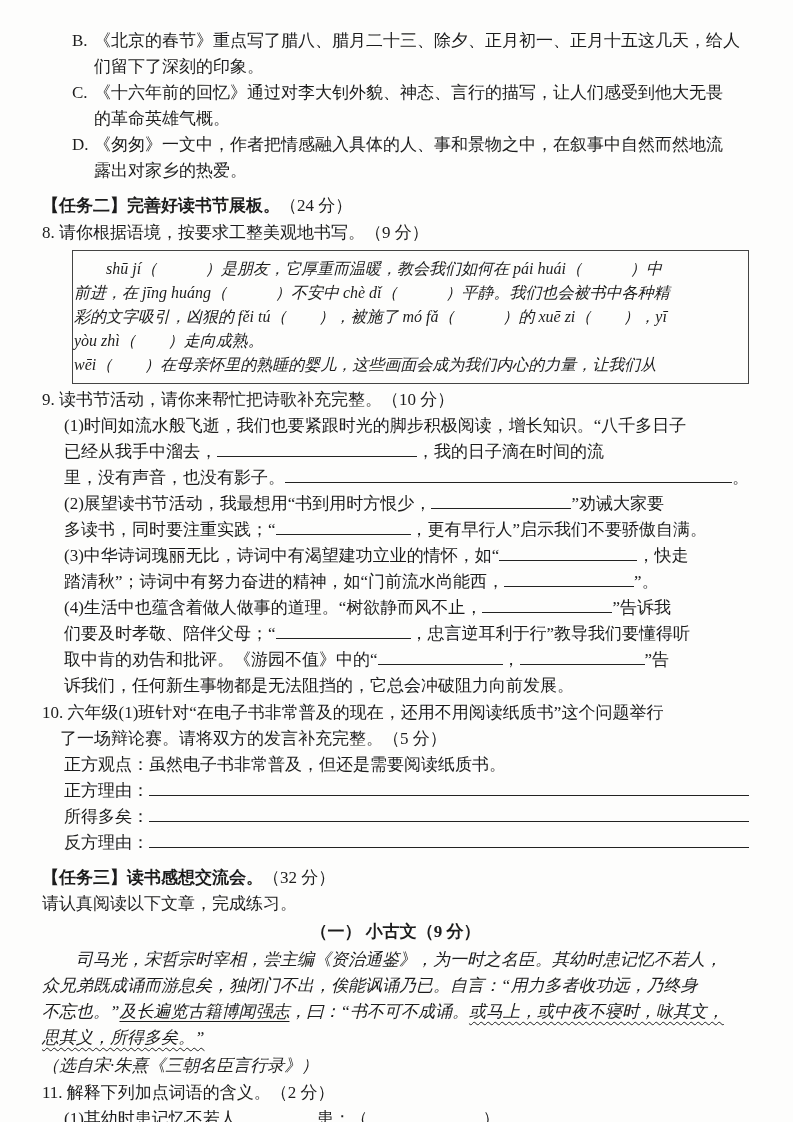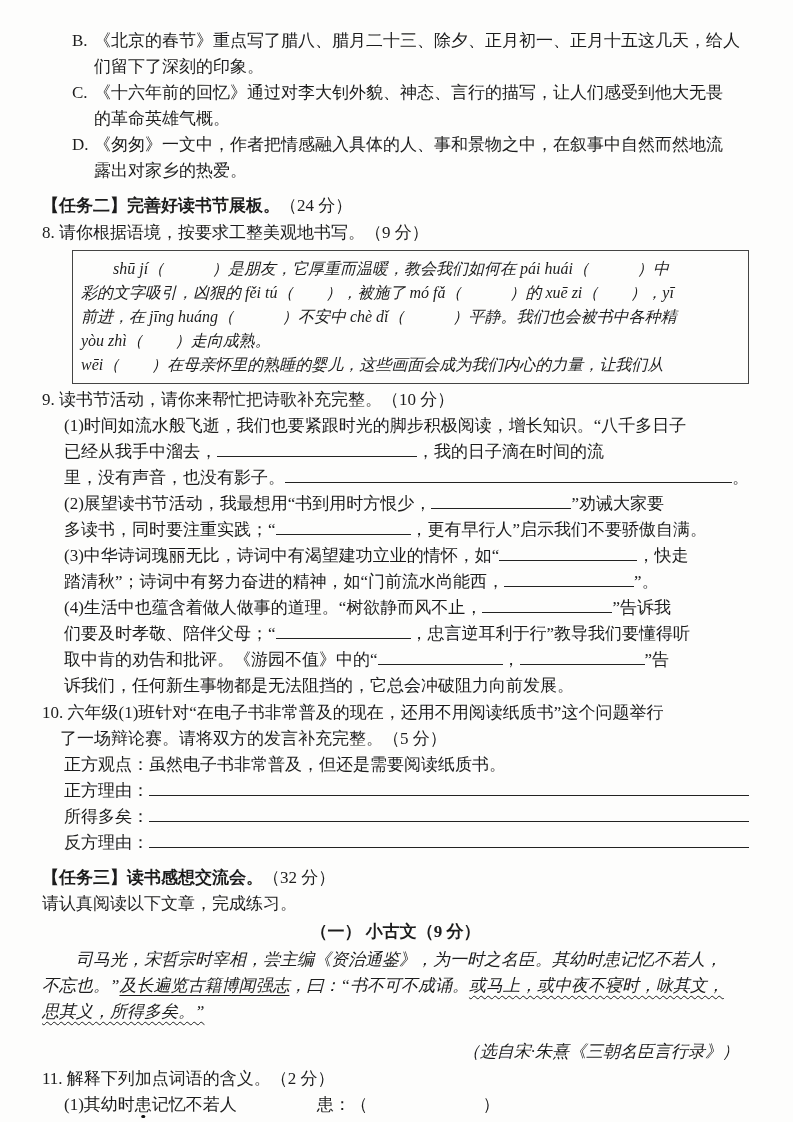--- a/index.html
+++ b/index.html
@@ -24,42 +24,42 @@
   .option .cont { padding-left:22px; }
   .heading { margin-top:9px; }
   .stem { margin-top:1px; }
   .item-block { margin-left:22px; }
   .cont2 { margin-left:18px; }
   .tline { white-space:nowrap; }
   .flexline { display:flex; align-items:baseline; white-space:nowrap; }
   .pinyin-box {
     margin:4px 0 3px 30px;
     border:1.5px solid #444;
-    padding:6px 8px 6px 8px;
+    padding:6px 8px 6px 1px;
     line-height:24px;
     font-size:16px;
     white-space:nowrap;
   }
   .blank {
     display:inline-block;
     height:1em;
     border-bottom:1.2px solid #222;
   }
   .blank.fill { flex:1 1 auto; }
   .gap { display:inline-block; height:1px; }
   .u-solid { text-decoration:underline; text-decoration-thickness:1.2px; text-underline-offset:4px; }
   .u-wavy { text-decoration:underline; text-decoration-style:wavy; text-decoration-thickness:1px; text-underline-offset:4px; }
   .em-dot { position:relative; }
   .em-dot::after {
     content:""; position:absolute; left:50%; bottom:-4px;
     width:3.5px; height:3.5px; border-radius:50%; background:#111;
     transform:translateX(-50%);
   }
   .passage { margin-top:2px; }
-  .source { text-align:right; padding-right:10px; margin-top:14px; }
+  .source { padding-right:10px; margin-top:2px; }
   .section-title { margin-top:2px; }
   .debate-row .row-label { flex:0 0 auto; }
 </style>
 </head>
 <body>
 
 <div class="page">
 
   <section class="options">
     <div class="option">
@@ -77,22 +77,22 @@
   </section>
 
   <div class="heading">
     <span class="bold">【任务二】完善好读书节展板。</span><span>（24 分）</span>
   </div>
 
   <section>
     <div class="stem">8. 请你根据语境，按要求工整美观地书写。（9 分）</div>
     <div class="pinyin-box kai">
       <div class="tline">　　shū jí（　　　）是朋友，它厚重而温暖，教会我们如何在 pái huái（　　　）中</div>
+      <div class="tline">前进，在 jīng huáng（　　　）不安中 chè dǐ（　　　）平静。我们也会被书中各种精</div>
       <div class="tline">彩的文字吸引，凶狠的 fěi tú（　　），被施了 mó fǎ（　　　）的 xuē zi（　　），yī</div>
-      <div class="tline">前进，在 jīng huáng（　　　）不安中 chè dǐ（　　　）平静。我们也会被书中各种精</div>
       <div class="tline">yòu zhì（　　）走向成熟。</div>
       <div class="tline">wēi（　　）在母亲怀里的熟睡的婴儿，这些画面会成为我们内心的力量，让我们从</div>
     </div>
   </section>
 
   <section>
     <div class="stem">9. 读书节活动，请你来帮忙把诗歌补充完整。（10 分）</div>
     <div class="item-block">
       <div class="tline"><span>(1)时间如流水般飞逝，我们也要紧跟时光的脚步积极阅读，增长知识。“八千多日子</span></div>
       <div class="tline"><span>已经从我手中溜去，</span><span class="blank" style="width: 200px;"></span><span>，我的日子滴在时间的流</span></div>
@@ -133,20 +133,21 @@
   </section>
 
   <div class="heading">
     <span class="bold">【任务三】读书感想交流会。</span><span>（32 分）</span>
   </div>
   <div class="tline">请认真阅读以下文章，完成练习。</div>
   <div class="center bold section-title">（一） 小古文（9 分）</div>
 
   <section class="passage kai">
     <div class="tline">　　司马光，宋哲宗时宰相，尝主编《资治通鉴》，为一时之名臣。其幼时患记忆不若人，</div>
+    <div class="tline">众兄弟既成诵而游息矣，独闭门不出，俟能讽诵乃已。自言：“用力多者收功远，乃终身</div>
     <div class="tline"><span>不忘也。”</span><span class="u-solid">及长遍览古籍博闻强志</span><span>，曰：“书不可不成诵。</span><span class="u-wavy">或马上，或中夜不寝时，咏其文，</span></div>
     <div class="tline"><span class="u-wavy">思其义，所得多矣。”</span></div>
     <div class="source">（选自宋·朱熹《三朝名臣言行录》）</div>
   </section>
 
   <section>
     <div class="stem">11. 解释下列加点词语的含义。（2 分）</div>
     <div class="item-block">
       <div class="tline"><span>(1)其幼时</span><span class="em-dot">患</span><span>记忆不若人</span><span class="gap" style="width: 80px;"></span><span>患：（</span><span class="gap" style="width: 115px;"></span><span>）</span></div>
     </div>

